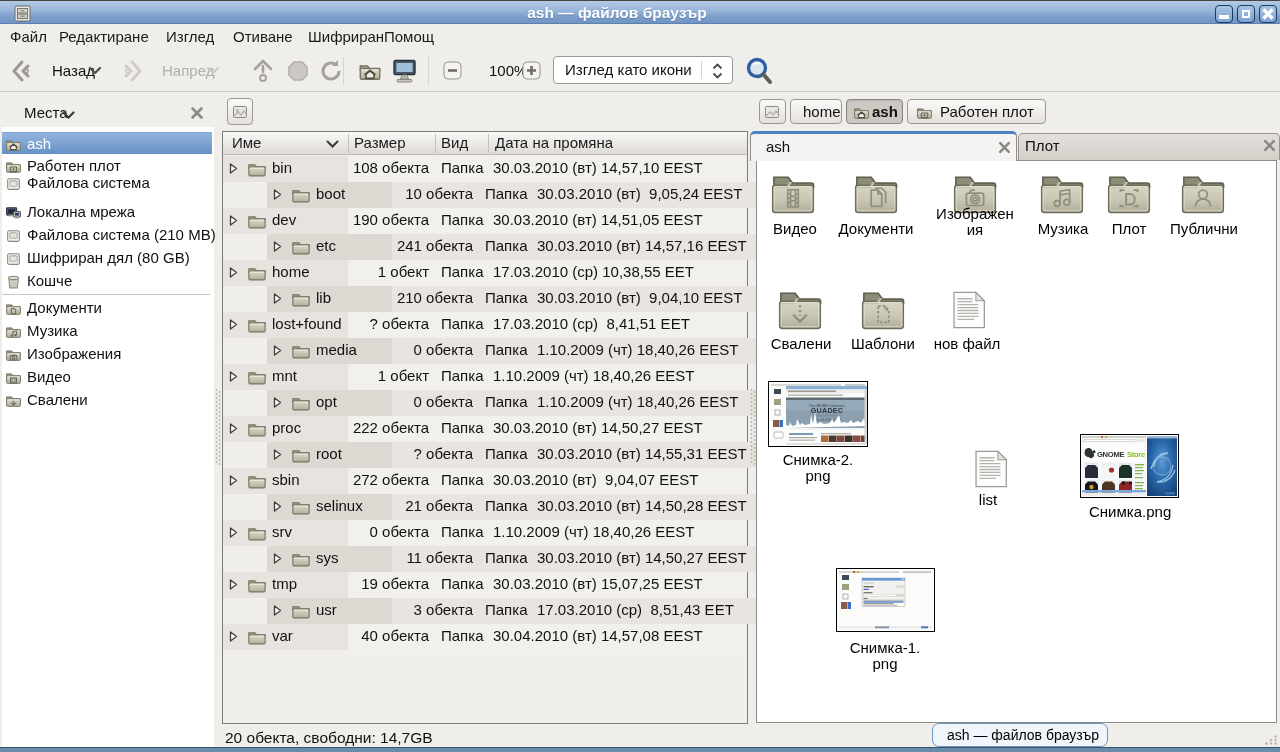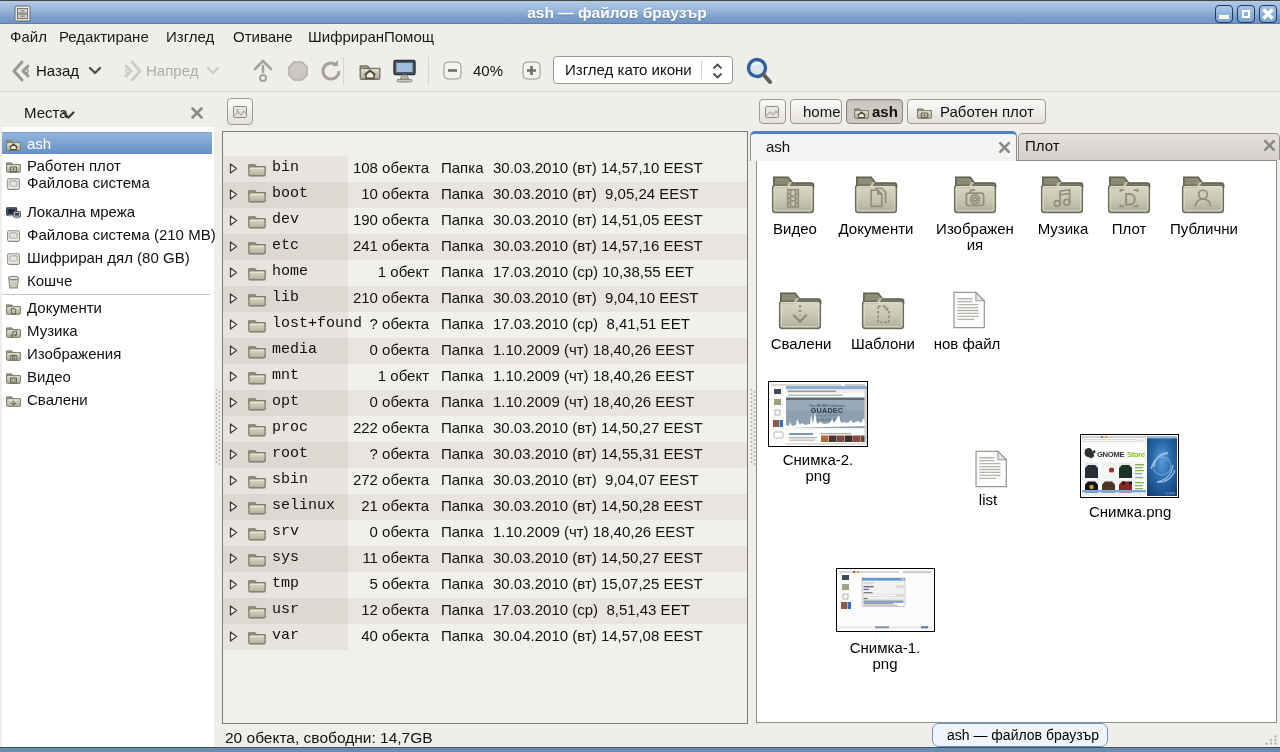--- a/index.html
+++ b/index.html
@@ -16,21 +16,21 @@
  background:linear-gradient(#a8c4e4,#7ca3d2); }
 .wbtn .g { position:absolute; background:#fff; }
 
 
 #menubar { position:absolute; left:0; top:25px; width:1280px; height:24px; background:#efeeea; }
 #menubar span { position:absolute; top:3px; color:#1a1a1a; }
 
 
 #toolbar { position:absolute; left:0; top:49px; width:1280px; height:43px; background:#efeeea; border-bottom:1px solid #d2cfca; }
 .tsep { position:absolute; top:8px; width:1px; height:28px; background:#d8d5d0; }
-#toolbar .lbl { position:absolute; top:13px; }
+#toolbar .lbl { position:absolute; top:13px;margin-left:16px; }
 #toolbar .dis { color:#b0aeaa; }
 #combo { position:absolute; left:553px; top:56px; width:180px; height:28px; background:#fff; border:1px solid #9b9892; border-radius:4px; }
 #combo .ct { position:absolute; left:11px; top:4px; }
 #combo .cd { position:absolute; right:30px; top:4px; bottom:4px; width:1px; background:#d5d2cc; }
 
 
 #sidehead { position:absolute; left:0px; top:100px; width:216px; height:27px; background:#efeeea; }
 #sidebg { position:absolute; left:2px; top:127px; width:212px; height:620px; background:#ffffff; }
 .srow { position:absolute; left:2px; width:210px; height:23px; }
 .srow svg { position:absolute; left:3px; top:3px; width:17px; height:17px; }
@@ -41,26 +41,26 @@
 .si16,.fi16 { width:17px; height:17px; }
 
 
 #midbtn { position:absolute; left:227px; top:98px; width:26px; height:27px; border:1px solid #9b9892; border-radius:4px; background:linear-gradient(#fbfaf9,#e4e1dc); }
 #list { position:absolute; left:222px; top:131px; width:526px; height:593px; border:1px solid #7d7b76; background:#f0efec; }
 #lhead { position:absolute; left:0; top:0; width:524px; height:23px; background:linear-gradient(#f9f8f7,#dedbd5); border-bottom:1px solid #bebbb5; }
 #lhead span { position:absolute; top:2px; color:#1a1a1a; }
 #lhead .hsep { position:absolute; top:2px; width:1px; height:19px; background:#c4c1bb; }
 .lrow { position:absolute; left:0; width:524px; height:26px; }
 .lrow.even { background:#f1f0ed; }
-.lrow.odd { background:#e8e5e1; }
+.lrow.odd { background:#e8e5e1;margin-left:44px; }
 .lrow .c-name { position:absolute; left:0; top:0; width:125px; height:26px; }
 .lrow.even .c-name { background:#e7e3de; }
 .lrow.odd .c-name { background:#ddd8d2; }
 .lrow svg { position:absolute; left:24px; top:3px; width:20px; height:20px; }
-.lrow .nm { position:absolute; left:49px; top:3px;font-family:Liberation Mono, monospace; }
+.lrow .nm { position:absolute; left:49px; top:3px; }
 .lrow .sz { position:absolute; left:128px; top:3px; width:78px; text-align:right; }
 .lrow .vd { position:absolute; left:218px; top:3px; }
 .lrow .dt { position:absolute; left:270px; top:3px; }
 
 
 #status { position:absolute; left:216px; top:725px; width:1064px; height:22px; background:#efeeea; }
 #status span { position:absolute; left:9px; top:4px; font-size:15.5px; }
 
 
 .crumb { position:absolute; top:99px; height:25px; border:1px solid #9b9892; border-radius:4px; background:linear-gradient(#fbfaf9,#e4e1dc); }
@@ -236,21 +236,21 @@
   <rect x="3" y="2.5" width="21" height="14" rx="1.5" fill="#4c5a66" stroke="#26303a" stroke-width="1.4"></rect>
   <rect x="5.5" y="5" width="16" height="9" fill="#9fc0dd"></rect>
   <path d="M11,17 h5 l1.5,4 h-8 z" fill="#b9b6b0" stroke="#8c8984" stroke-width="1"></path>
   <rect x="6" y="21.5" width="15" height="2.5" rx="1" fill="#cac7c1" stroke="#8c8984" stroke-width="1"></rect>
  </svg>
  <div class="tsep" style="left:428px"></div>
  <svg class="abs" style="left:443px;top:12px" width="19" height="19" viewBox="0 0 19 19">
       <rect x="1" y="1" width="17" height="17" rx="4" fill="#f4f3f0" stroke="#98958f"></rect>
       <rect x="5" y="8.2" width="9" height="2.6" fill="#6f6c67"></rect>
     </svg>
- <span class="lbl" style="left:473px">40%</span>
+ <span class="lbl" style="left:473px">100%</span>
  <svg class="abs" style="left:522px;top:12px" width="19" height="19" viewBox="0 0 19 19">
       <rect x="1" y="1" width="17" height="17" rx="4" fill="#f4f3f0" stroke="#98958f"></rect>
       <path d="M9.5,5 v9 M5,9.5 h9" stroke="#6f6c67" stroke-width="2.6"></path>
     </svg>
  <svg class="mag" style="left:745px;top:7px" width="28" height="30" viewBox="0 0 28 30">
   <circle cx="12" cy="12" r="8.5" fill="#dce6f0" stroke="#3465a4" stroke-width="3.4"></circle>
   <circle cx="12" cy="12" r="8.5" fill="none" stroke="#204a87" stroke-width="1" opacity="0.5"></circle>
   <path d="M18.5,18.5 L25,26" stroke="#5f5f58" stroke-width="4" stroke-linecap="round"></path>
   <path d="M8,9 a5,5 0 0 1 7,-1" stroke="#fff" stroke-width="2" fill="none" opacity="0.9"></path>
  </svg>
@@ -566,50 +566,62 @@
 </div>
 <div class="lrow even" style="top:440px">
 <div class="c-name"></div>
 <svg class="expv" viewBox="0 0 9 11" style="position:absolute;left:6px;top:7px;width:9px;height:11px">
         <path d="M1.5,1 L7.5,5.5 L1.5,10 z" fill="#fdfdfc" stroke="#3f3f3b" stroke-width="1.3" stroke-linejoin="round"></path>
       </svg>
 <svg class="fi16" viewBox="0 0 16 16">
         <use href="#f16"></use>
       </svg>
 <span class="nm">tmp</span>
-<span class="sz">5 обекта</span>
+<span class="sz">19 обекта</span>
 <span class="vd">Папка</span>
 <span class="dt">30.03.2010 (вт) 15,07,25 EEST</span>
 </div>
 <div class="lrow odd" style="top:466px">
 <div class="c-name"></div>
 <svg class="expv" viewBox="0 0 9 11" style="position:absolute;left:6px;top:7px;width:9px;height:11px">
         <path d="M1.5,1 L7.5,5.5 L1.5,10 z" fill="#fdfdfc" stroke="#3f3f3b" stroke-width="1.3" stroke-linejoin="round"></path>
       </svg>
 <svg class="fi16" viewBox="0 0 16 16">
         <use href="#f16"></use>
       </svg>
 <span class="nm">usr</span>
-<span class="sz">12 обекта</span>
+<span class="sz">3 обекта</span>
 <span class="vd">Папка</span>
 <span class="dt">17.03.2010 (ср)&nbsp;&nbsp;8,51,43 EET</span>
 </div>
 <div class="lrow even" style="top:492px">
 <div class="c-name"></div>
 <svg class="expv" viewBox="0 0 9 11" style="position:absolute;left:6px;top:7px;width:9px;height:11px">
         <path d="M1.5,1 L7.5,5.5 L1.5,10 z" fill="#fdfdfc" stroke="#3f3f3b" stroke-width="1.3" stroke-linejoin="round"></path>
       </svg>
 <svg class="fi16" viewBox="0 0 16 16">
         <use href="#f16"></use>
       </svg>
 <span class="nm">var</span>
 <span class="sz">40 обекта</span>
 <span class="vd">Папка</span>
 <span class="dt">30.04.2010 (вт) 14,57,08 EEST</span>
 </div>
+ <div id="lhead">
+  <span style="left:9px">Име</span>
+  <svg class="abs" style="left:103px;top:8px" width="13" height="9" viewBox="0 0 13 9">
+        <path d="M1.5,1.5 l5,5 5,-5" fill="none" stroke="#3a3a36" stroke-width="2" stroke-linecap="round"></path>
+      </svg>
+  <div class="hsep" style="left:125px"></div>
+  <span style="left:131px">Размер</span>
+  <div class="hsep" style="left:212px"></div>
+  <span style="left:218px">Вид</span>
+  <div class="hsep" style="left:265px"></div>
+  <span style="left:272px">Дата на промяна</span>
+ </div>
 </div>
 
 <svg class="abs" style="left:215px;top:388px" width="6" height="80" viewBox="0 0 6 80">
     <g fill="#b4b1aa">
       <circle cx="1.5" cy="2" r="0.9"></circle>
       <circle cx="4.5" cy="4" r="0.9"></circle>
       <circle cx="1.5" cy="6" r="0.9"></circle>
       <circle cx="4.5" cy="8" r="0.9"></circle>
       <circle cx="1.5" cy="10" r="0.9"></circle>
       <circle cx="4.5" cy="12" r="0.9"></circle>
@@ -773,21 +785,21 @@
   </svg>
 <svg class="abs" style="left:1180px;top:172px" width="46" height="44" viewBox="0 0 48 44">
     <use href="#folder48"></use>
     <g fill="none" stroke="#8f8f7b" stroke-width="1.8">
       <circle cx="24" cy="22.5" r="4.5"></circle>
       <path d="M16,35 a8,8 0 0 1 16,0"></path>
     </g>
   </svg>
 <div class="icolbl" style="left:763px;top:221px;width:64px">Видео</div>
 <div class="icolbl" style="left:834px;top:221px;width:84px">Документи</div>
-<div class="icolbl" style="left:930px;top:221px;width:90px">Изображен<br>ия</div>
+<div class="icolbl" style="left:930px;top:206px;width:90px">Изображен<br>ия</div>
 <div class="icolbl" style="left:1028px;top:221px;width:70px">Музика</div>
 <div class="icolbl" style="left:1104px;top:221px;width:50px">Плот</div>
 <div class="icolbl" style="left:1166px;top:221px;width:76px">Публични</div>
 
 <svg class="abs" style="left:777px;top:288px" width="46" height="44" viewBox="0 0 48 44">
     <use href="#folder48"></use>
     <g fill="none" stroke="#8f8f7b" stroke-width="2">
       <path d="M24,17 v2 M24,22 v2 M24,27 v1 M17,27 l7,7 7,-7" stroke-width="2.4"></path>
     </g>
   </svg>

